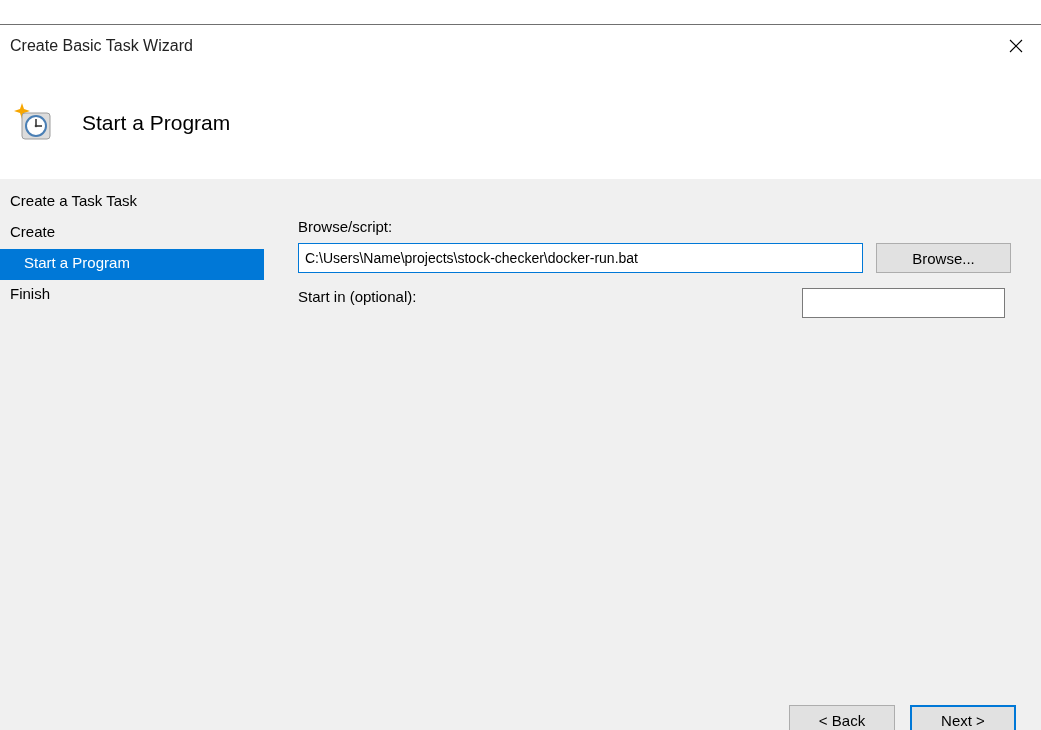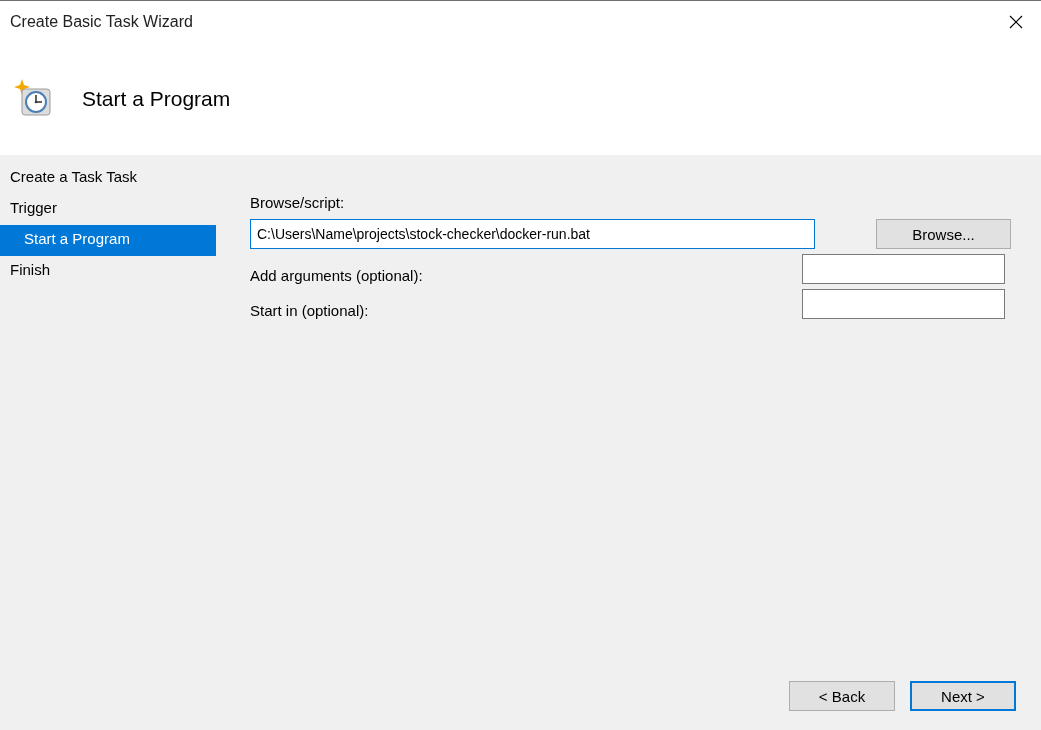--- a/index.html
+++ b/index.html
@@ -20,20 +20,21 @@
     }
 
     .titlebar {
       height: 42px;
       display: flex;
       align-items: center;
       justify-content: space-between;
       padding-left: 10px;
       background: #ffffff;
       border-top: 1px solid #707070;
+      margin-top: 24px;
     }
 
     .titlebar-title {
       font-size: 16px;
       color: #222;
     }
 
     .titlebar-close {
       width: 50px;
       height: 36px;
@@ -101,23 +102,22 @@
 
     .form-area {
       flex: 1;
       padding-top: 39px;
       padding-left: 34px;
       padding-right: 30px;
     }
 
     .form-row {
       display: flex;
-      align-items: flex-end;
-      margin-bottom: 5px;
-      gap: 48px;
+      align-items: flex-start;
+      margin-bottom: 15px;
     }
 
     .form-row-first {
       display: block;
       margin-bottom: 8px;
     }
 
     .form-label {
       font-size: 15px;
       color: #000;
@@ -216,38 +216,34 @@
     </svg>
   </div>
   <span class="header-title">Start a Program</span>
 </div>
 
 <div class="body">
   <div class="main-area">
 
     <div class="sidebar">
       <div class="sidebar-item">Create a Task Task</div>
-      <div class="sidebar-item">Trigger</div>
+      <div class="sidebar-item">Create</div>
       <div class="sidebar-item sidebar-item-indented sidebar-item-selected">Start a Program</div>
       <div class="sidebar-item">Finish</div>
     </div>
 
     <div class="form-area">
       <div class="form-row-first">
         <span class="form-label">Browse/script:</span>
       </div>
       <div class="form-row">
         <input type="text" class="program-input" value="C:\Users\Name\projects\stock-checker\docker-run.bat" style="">
         <button class="browse-btn">Browse...</button>
       </div>
       <div class="form-row">
-        <span class="form-label form-label-col">Add arguments (optional):</span>
-        <input type="text" class="small-input" value="" style="">
-      </div>
-      <div class="form-row">
         <span class="form-label form-label-col">Start in (optional):</span>
         <input type="text" class="small-input" value="" style="">
       </div>
     </div>
 
   </div>
 
   <div class="footer">
     <button class="footer-btn">&lt; Back</button>
     <button class="footer-btn footer-btn-default">Next &gt;</button>

